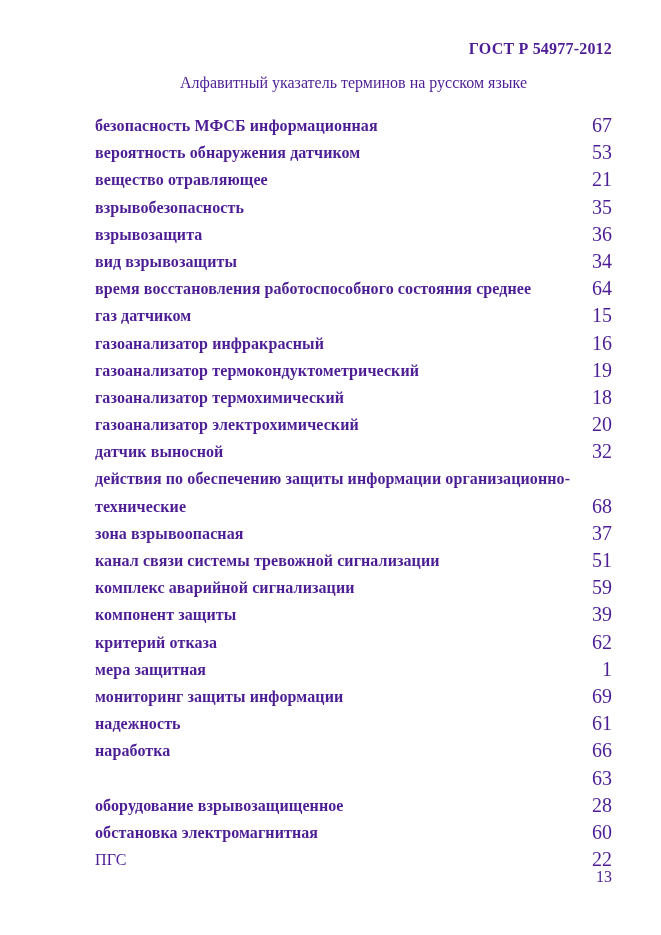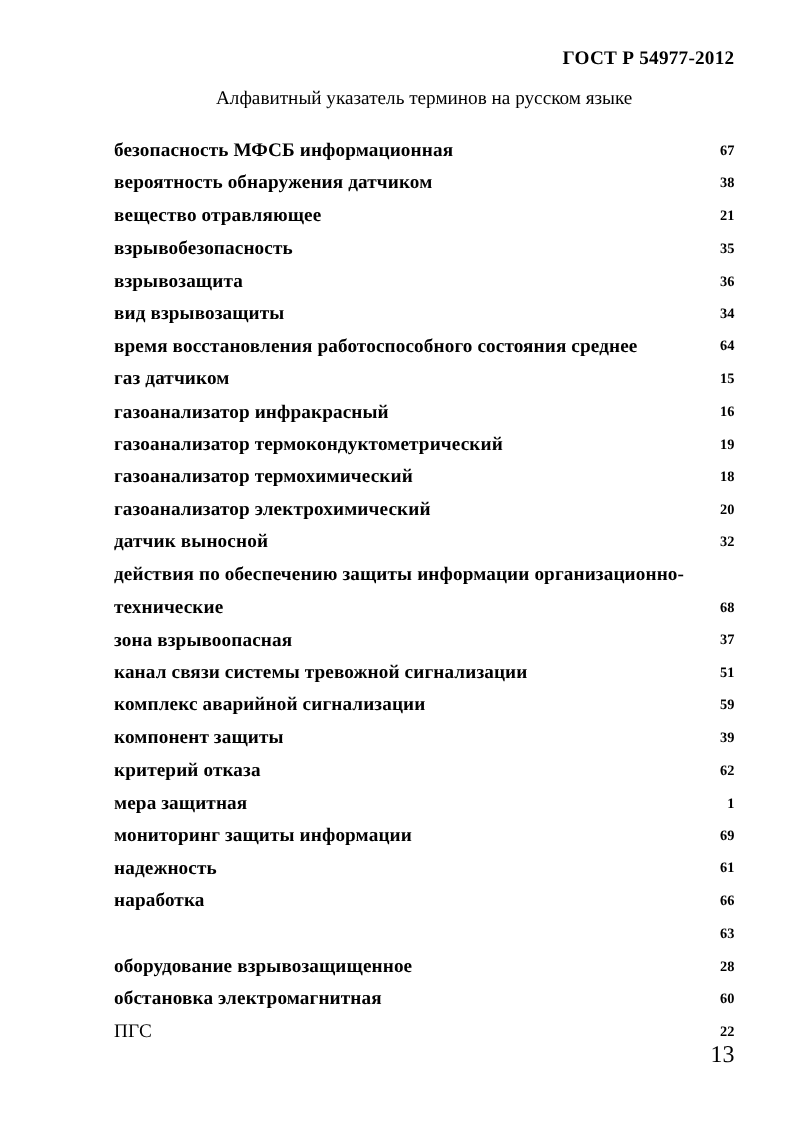--- a/index.html
+++ b/index.html
@@ -6,21 +6,21 @@
     margin: 0;
     padding: 0;
     background: #ffffff;
   }
   .page {
     position: relative;
     width: 661px;
     height: 935px;
     background: #ffffff;
     font-family: "Liberation Serif", "DejaVu Serif", serif;
-    color: #000000;
+    color: #4c1d95;
     overflow: hidden;
   }
   .doc-header {
     position: absolute;
     top: 40px;
     left: 95px;
     width: 517px;
     text-align: right;
     font-size: 16px;
     font-weight: bold;
@@ -53,49 +53,49 @@
     font-size: 16px;
     font-weight: bold;
     white-space: nowrap;
     letter-spacing: 0.1px;
   }
   .term.regular {
     font-weight: normal;
   }
   .pageref {
     margin-left: auto;
-    font-size: 12px;
-    font-weight: bold;
+    font-size: 20px;
+    font-weight: normal;
     text-align: right;
     padding-left: 10px;
   }
   .page-number {
     position: absolute;
     top: 868px;
     left: 95px;
     width: 517px;
     text-align: right;
-    font-size: 20px;
+    font-size: 16px;
     font-weight: normal;
   }
 </style>
 </head>
 <body>
 
 <div class="page">
   <div class="doc-header">ГОСТ Р 54977-2012</div>
   <div class="doc-title">Алфавитный указатель терминов на русском языке</div>
   <div class="index-list">
       <div class="row">
         <span class="term">безопасность МФСБ информационная</span>
         <span class="pageref">67</span>
       </div>
       <div class="row">
         <span class="term">вероятность обнаружения датчиком</span>
-        <span class="pageref">38</span>
+        <span class="pageref">53</span>
       </div>
       <div class="row">
         <span class="term">вещество отравляющее</span>
         <span class="pageref">21</span>
       </div>
       <div class="row">
         <span class="term">взрывобезопасность</span>
         <span class="pageref">35</span>
       </div>
       <div class="row">

